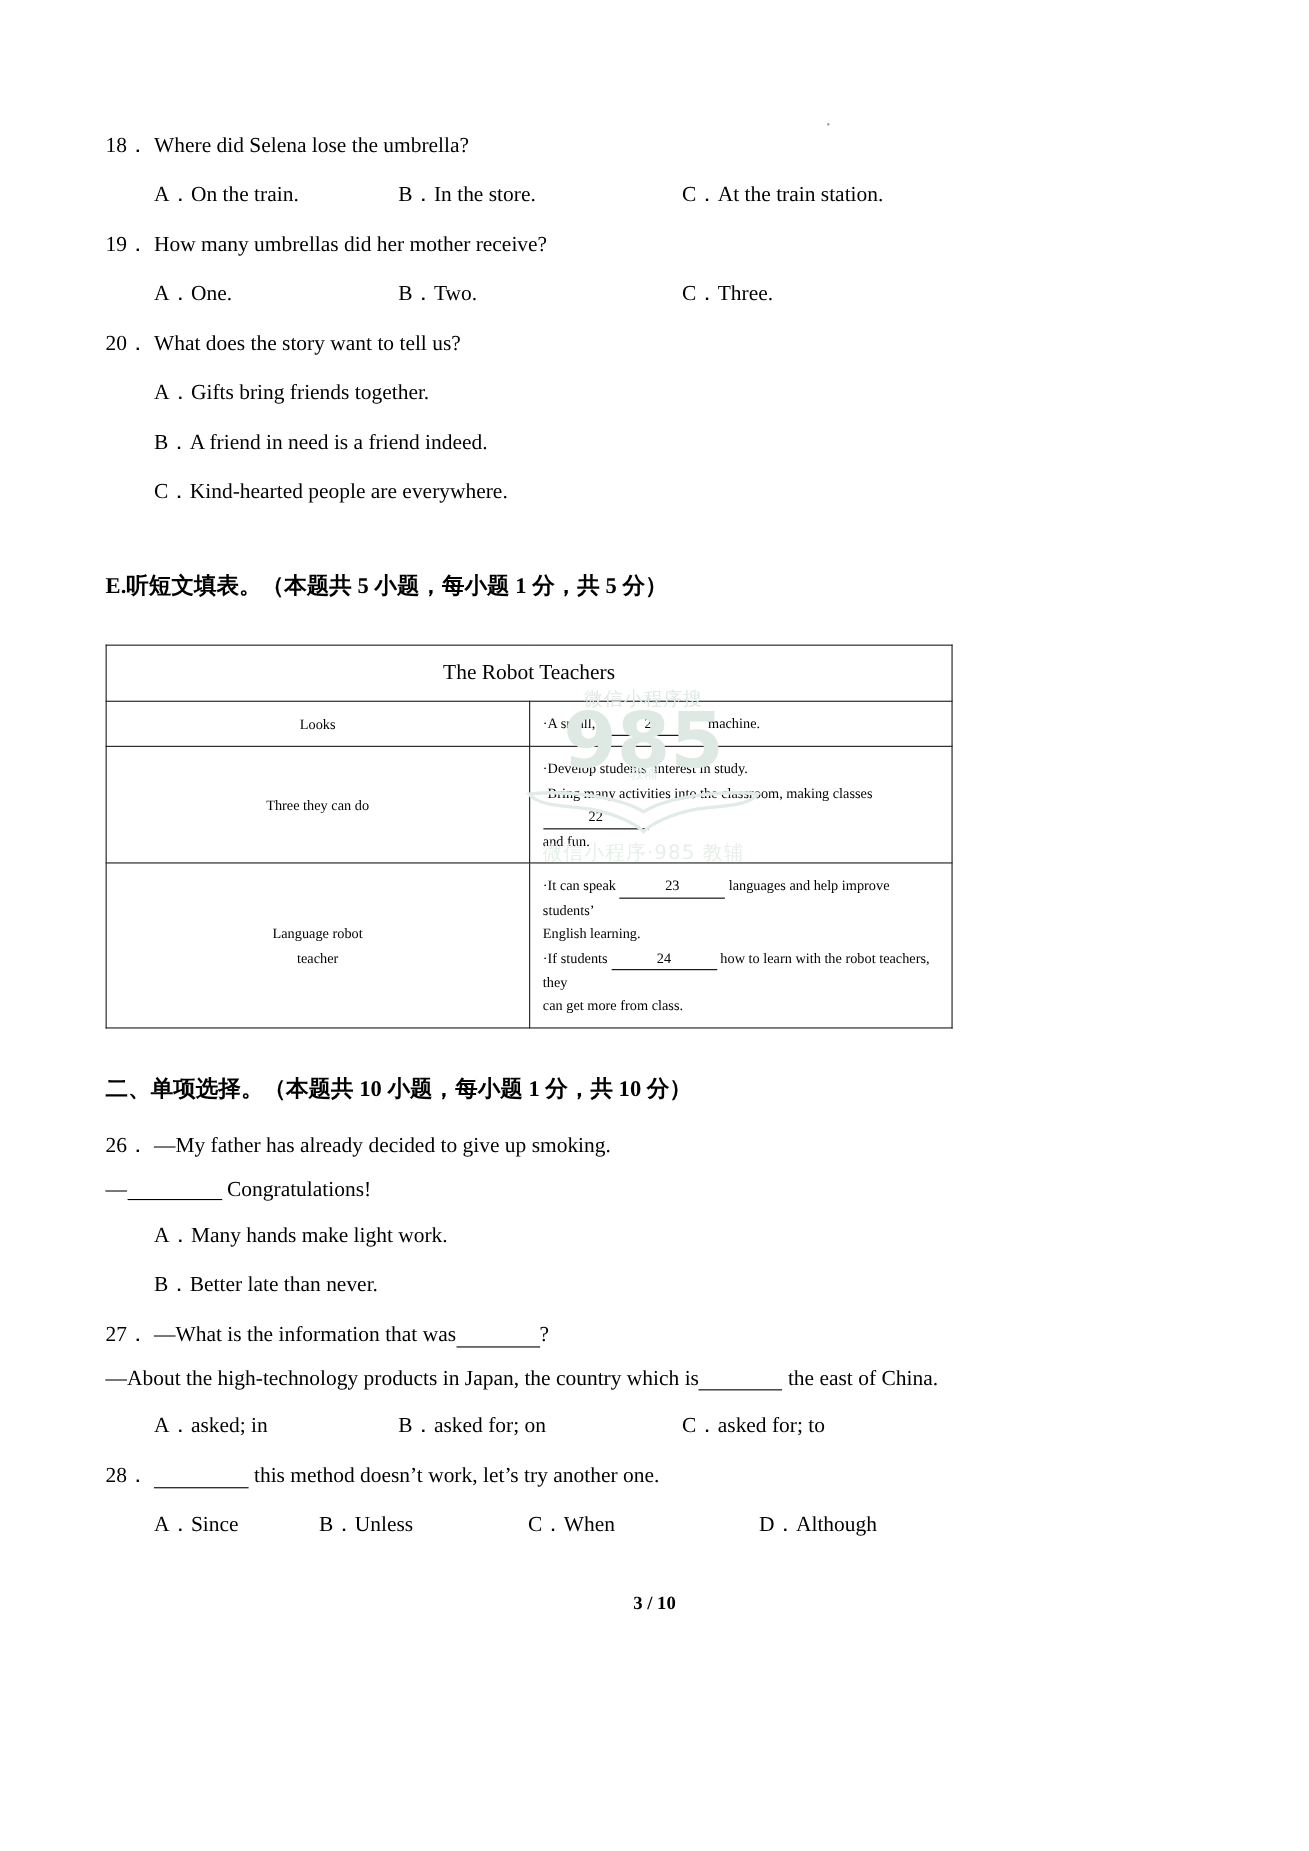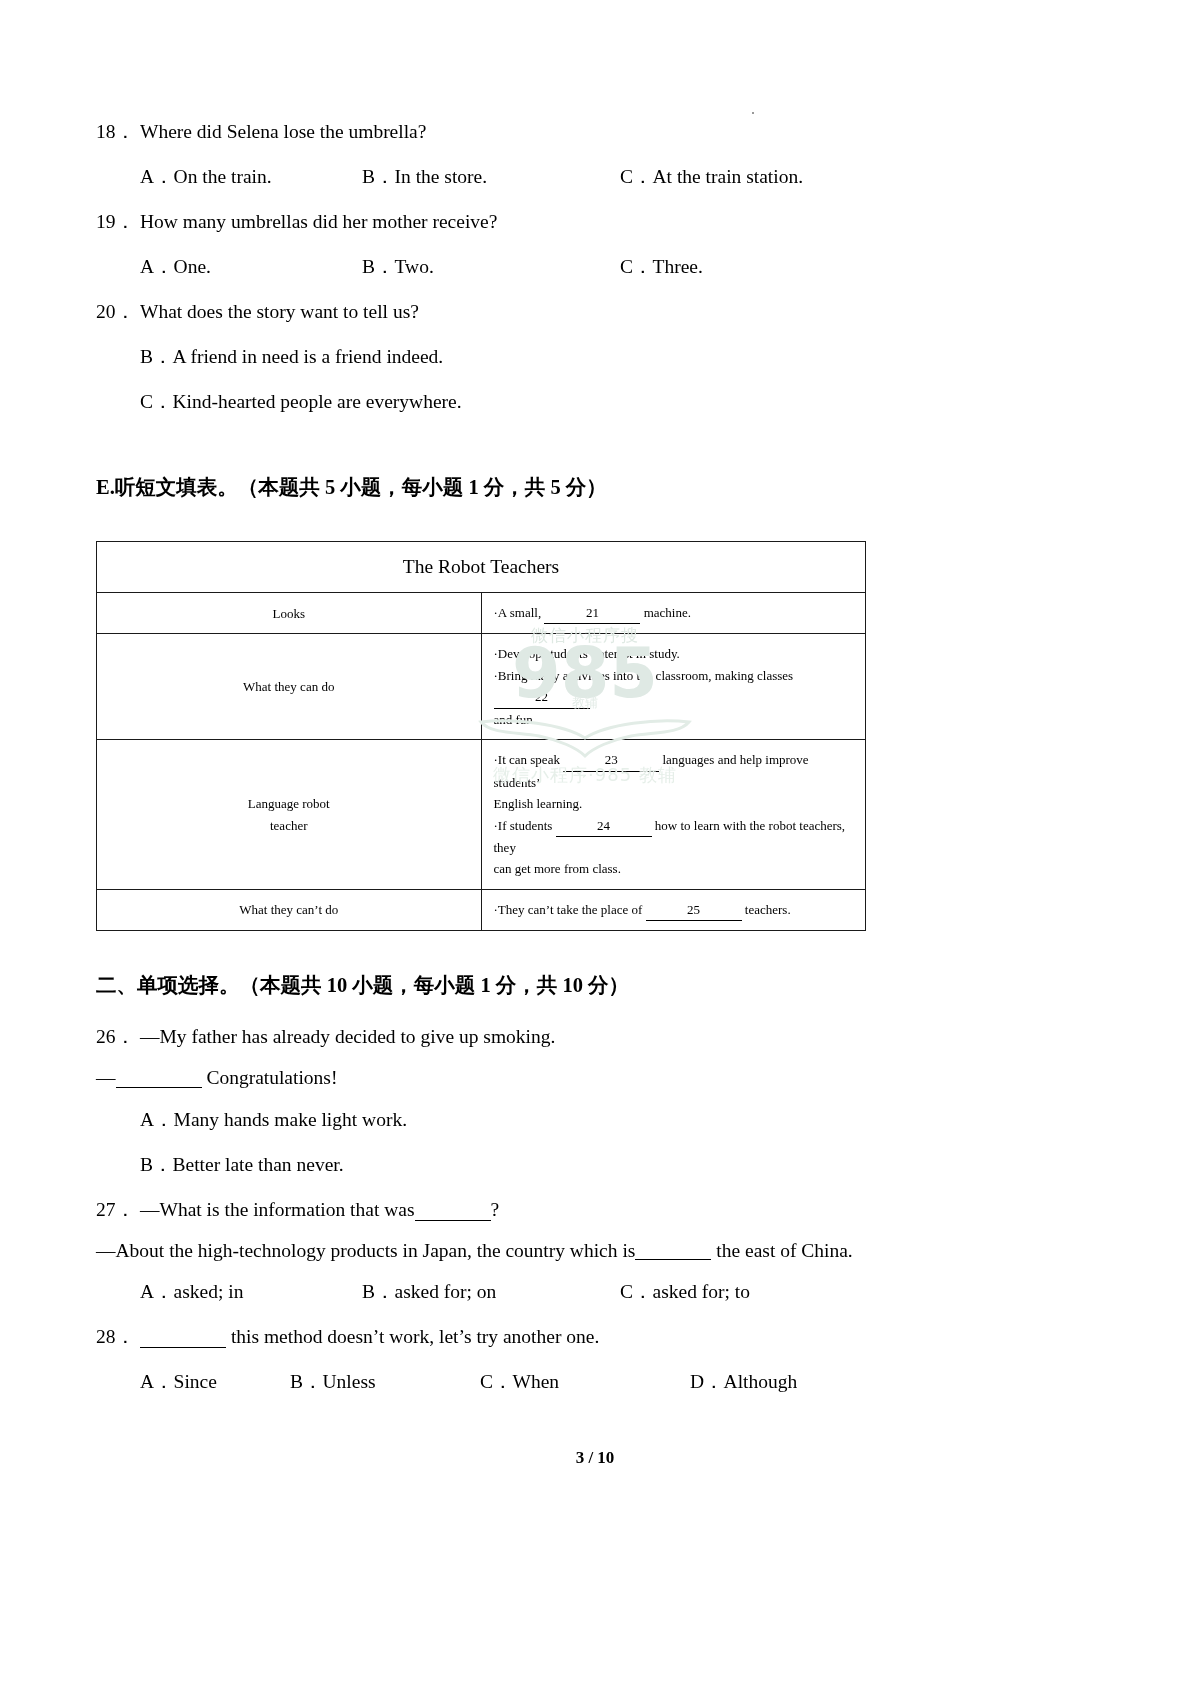--- a/index.html
+++ b/index.html
@@ -225,20 +225,21 @@
       <span class="opt c1">A．One.</span>
       <span class="opt c2">B．Two.</span>
       <span class="opt c3">C．Three.</span>
     </div>
 
     <div class="qnum-row">
       <span class="qnum">20．</span>
       <span class="qtext">What does the story want to tell us?</span>
     </div>
     <div class="opt-stack">
+      <div>A．Gifts bring friends together.</div>
       <div>B．A friend in need is a friend indeed.</div>
       <div>C．Kind-hearted people are everywhere.</div>
     </div>
 
     <div class="spacer-40"></div>
 
     <div class="section-head">E.听短文填表。（本题共 5 小题，每小题 1 分，共 5 分）</div>
 
     <div class="spacer-40"></div>
 
@@ -252,21 +253,21 @@
         <tr>
           <td class="label-cell">Looks</td>
           <td class="body-cell">
             <span>·A small,</span>
             <span class="blank w1">21</span>
             <span>machine.</span>
           </td>
         </tr>
 
         <tr>
-          <td class="label-cell">What they can do</td>
+          <td class="label-cell">Three they can do</td>
           <td class="body-cell">
             <div>
               <span>·Develop students’ interest in study.</span>
             </div>
             <div>
               <span>·Bring many activities into the classroom, making classes</span>
               <span class="blank w1">22</span>
             </div>
             <div>
               <span>and fun.</span>
@@ -292,28 +293,20 @@
               <span>·If students</span>
               <span class="blank w1">24</span>
               <span>how to learn with the robot teachers, they</span>
             </div>
             <div>
               <span>can get more from class.</span>
             </div>
           </td>
         </tr>
 
-        <tr>
-          <td class="label-cell">What they can’t do</td>
-          <td class="body-cell">
-            <span>·They can’t take the place of</span>
-            <span class="blank w1">25</span>
-            <span>teachers.</span>
-          </td>
-        </tr>
       </tbody>
         </table>
     </div>
 
     <div class="spacer-40"></div>
 
     <div class="section-head">二、单项选择。（本题共 10 小题，每小题 1 分，共 10 分）</div>
 
     <div class="spacer-24"></div>
 

